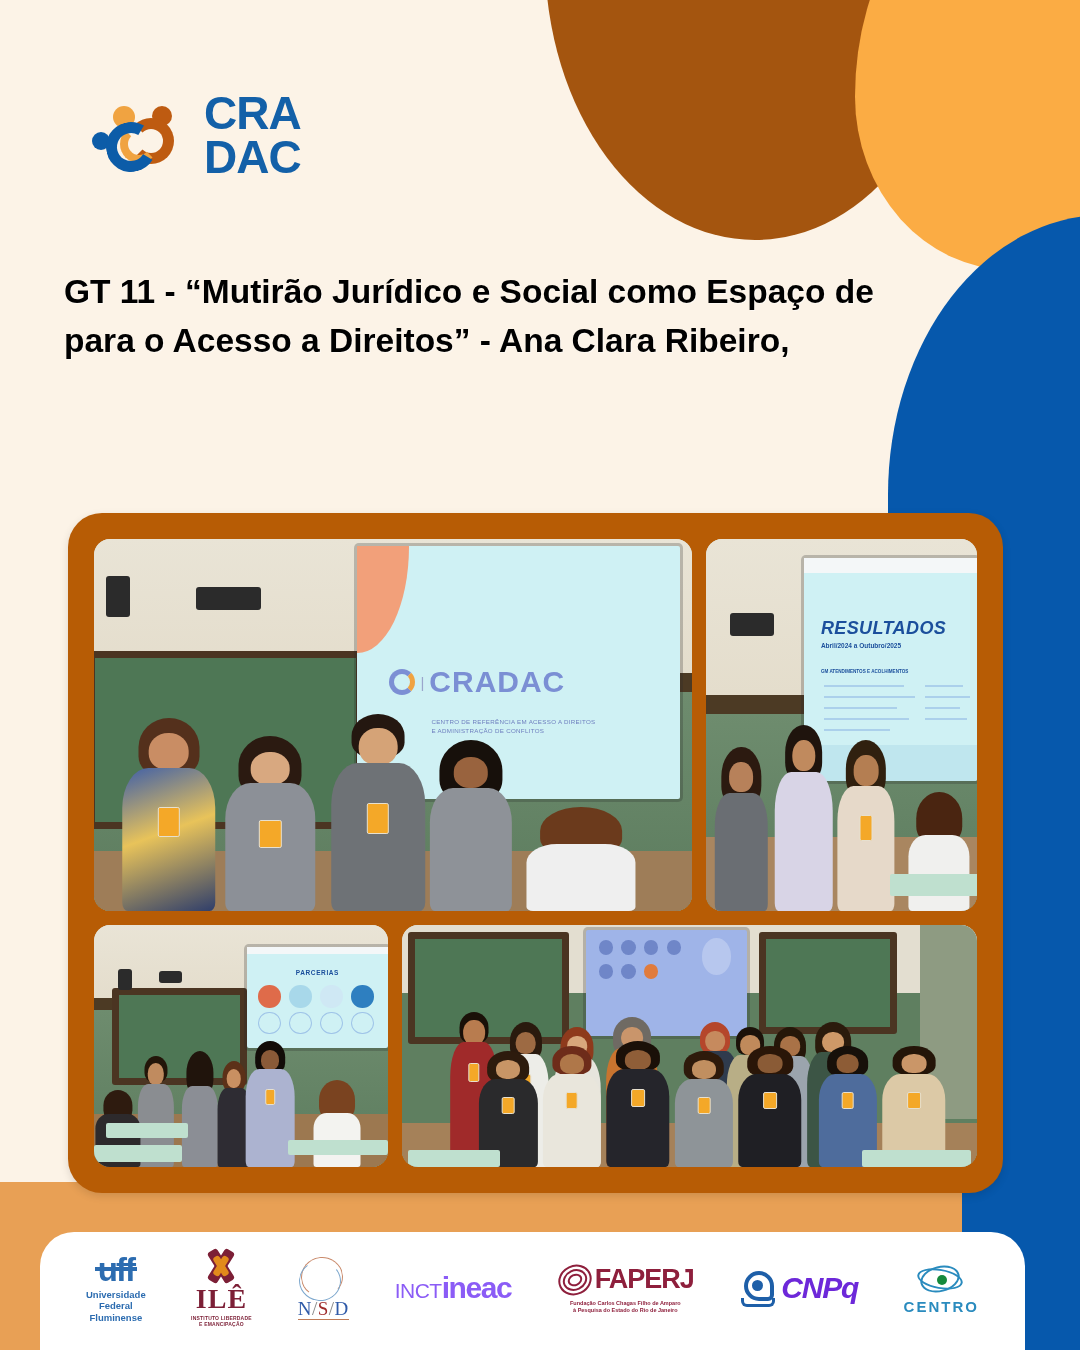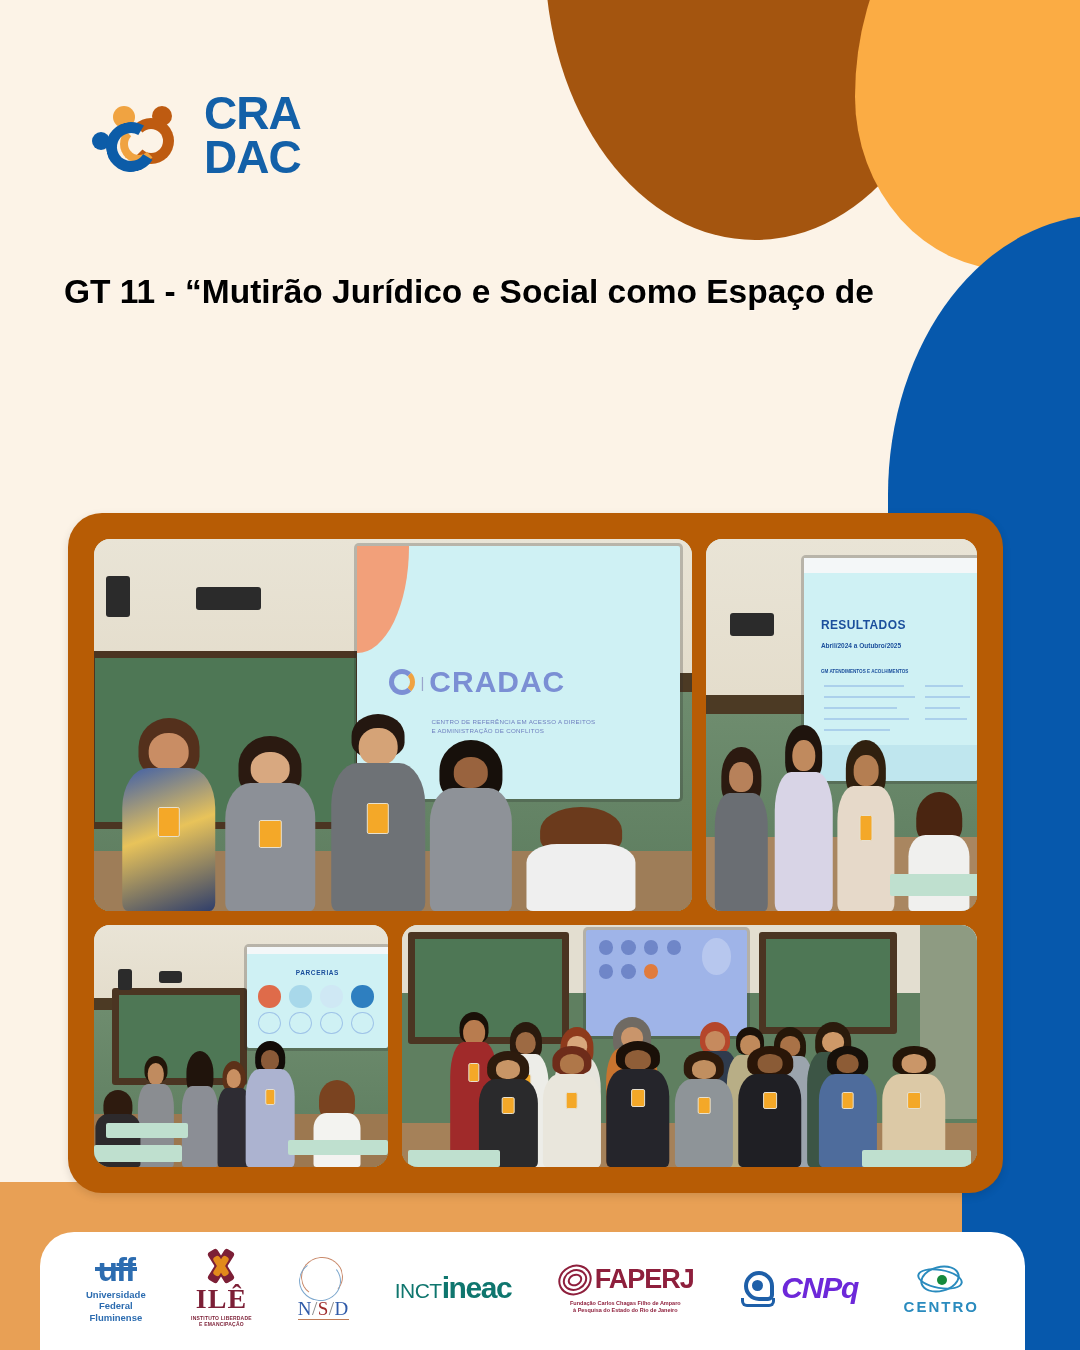--- a/index.html
+++ b/index.html
@@ -266,21 +266,21 @@
 
   
   .nsd-art { width:52px; height:42px; position:relative; }
   .nsd-art i { position:absolute; border-radius:50%; border:1.3px solid #7FA9CE; }
   .nsd-art i.a { left:4px; top:0; width:42px; height:40px; border-color:#C98A6B; border-bottom-color:transparent; transform:rotate(-6deg); }
   .nsd-art i.b { left:2px; top:4px; width:42px; height:40px; border-color:#7FA9CE; border-top-color:transparent; transform:rotate(8deg); }
   .nsd-word { font-family:"Liberation Serif", serif; font-size:19px; line-height:1; letter-spacing:0.5px; border-bottom:1.5px solid #C07B56; padding-bottom:1px; }
   .nsd-word .n{color:#2F5AA8;} .nsd-word .s{color:#9E2B2B;} .nsd-word .d{color:#2F5AA8;} .nsd-word .sl{color:#888;}
 
   
-  .inct { font-family:"Liberation Sans", sans-serif; line-height:1; color:#0f766e; }
+  .inct { font-family:"Liberation Sans", sans-serif; line-height:1; color:#8b5cf6; }
   .inct .small { font-size:21px; font-weight:400; letter-spacing:-0.5px; }
   .inct .big   { font-size:30px; font-weight:700; letter-spacing:-1.4px; }
 
   
   .faperj-row { display:flex; align-items:center; gap:2px; }
   .faperj-spiral { width:36px; height:36px; position:relative; }
   .faperj-spiral i { position:absolute; left:50%; top:50%; border:2px solid #8E1F3C; border-radius:50%; transform:translate(-50%,-50%) rotate(-25deg); }
   .faperj-spiral i:nth-child(1){ width:34px; height:30px; }
   .faperj-spiral i:nth-child(2){ width:25px; height:21px; }
   .faperj-spiral i:nth-child(3){ width:15px; height:12px; }
@@ -325,20 +325,21 @@
     </div>
     <div class="logo-word">
       <div>CRA</div>
       <div>DAC</div>
     </div>
     <div class="logo-rule"></div>
   </div>
 
   <div class="title">
     <span>GT 11 - “Mutirão Jurídico e Social como Espaço de</span>
+    <span>para o Acesso a Direitos” - Ana Clara Ribeiro,</span>
   </div>
 
   <div class="collage">
 
     <div class="photo big-l">
       <div class="wall-upper"></div>
         <div class="wall-rail"></div>
         <div class="wall-lower"></div>
       <div class="floor" style="background:#9E7D58;"></div>
       <div class="chalkboard" style="left:-6px; top:30%; width:46%; height:48%;"></div>
@@ -387,21 +388,21 @@
     </div>
 
     <div class="photo tall-r">
       <div class="wall-upper" style="height:42%;"></div>
       <div class="wall-rail" style="top:42%;"></div>
       <div class="wall-lower" style="top:47%;height:53%;"></div>
       <div class="floor" style="background:#A98660;height:20%;"></div>
       <div class="speaker" style="left:9%; top:20%; width:16%; height:6%;"></div>
       <div class="screen" style="left:36%; top:5%; width:64%; height:60%;">
         <div class="screen-bar"></div>
-        <div class="slide-title" style="position:absolute;left:10%;top:27%;font-size:12px;letter-spacing:.4px;">RESULTADOS</div>
+        <div class="slide-title" style="position:absolute;left:10%;top:27%;font-size:18px;letter-spacing:.4px;font-style:italic;">RESULTADOS</div>
         <div style="position:absolute;left:10%;top:38%;font-size:6.5px;font-weight:700;color:#1B4F9C;">Abril/2024 a Outubro/2025</div>
         <div style="position:absolute;left:10%;top:50%;font-size:4.6px;color:#1B4F9C;font-weight:700;">GM ATENDIMENTOS E ACOLHIMENTOS</div>
         <div class="slide-line" style="left:12%;top:57%;width:46%;"></div>
         <div class="slide-line" style="left:12%;top:62%;width:52%;"></div>
         <div class="slide-line" style="left:12%;top:67%;width:42%;"></div>
         <div class="slide-line" style="left:12%;top:72%;width:49%;"></div>
         <div class="slide-line" style="left:12%;top:77%;width:38%;"></div>
         <div class="slide-line" style="left:70%;top:57%;width:22%;"></div>
         <div class="slide-line" style="left:70%;top:62%;width:26%;"></div>
         <div class="slide-line" style="left:70%;top:67%;width:20%;"></div>

